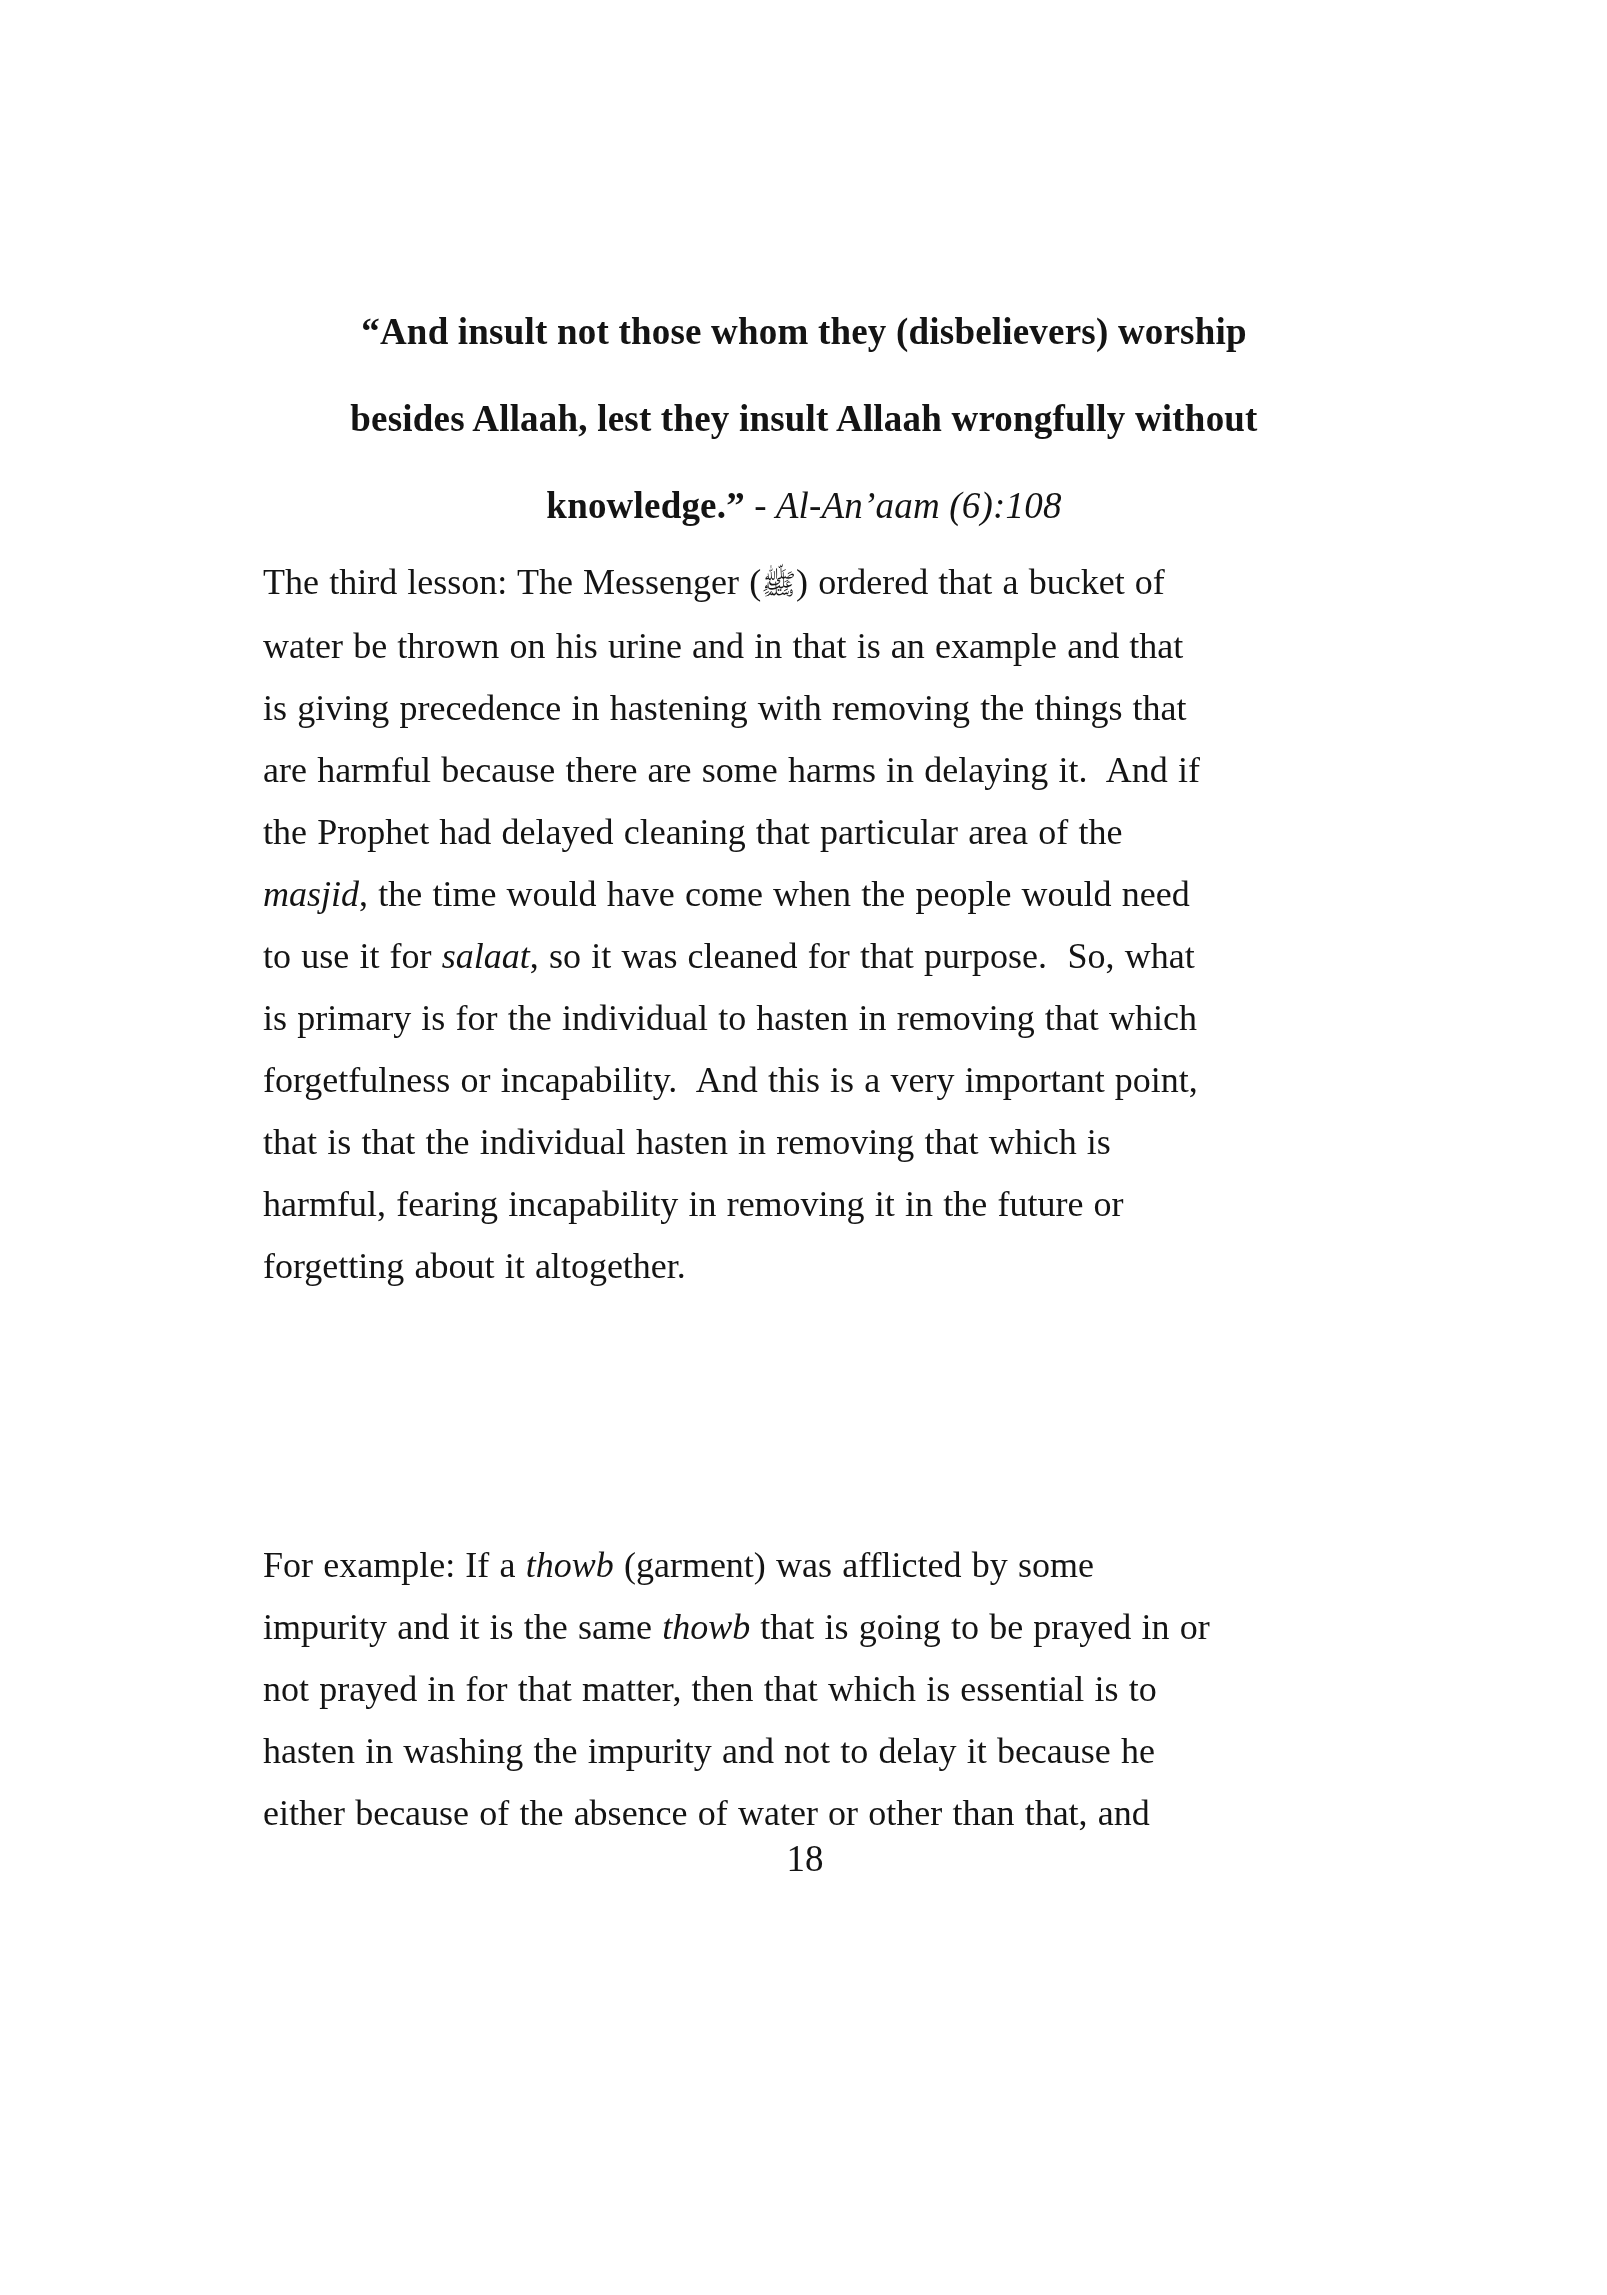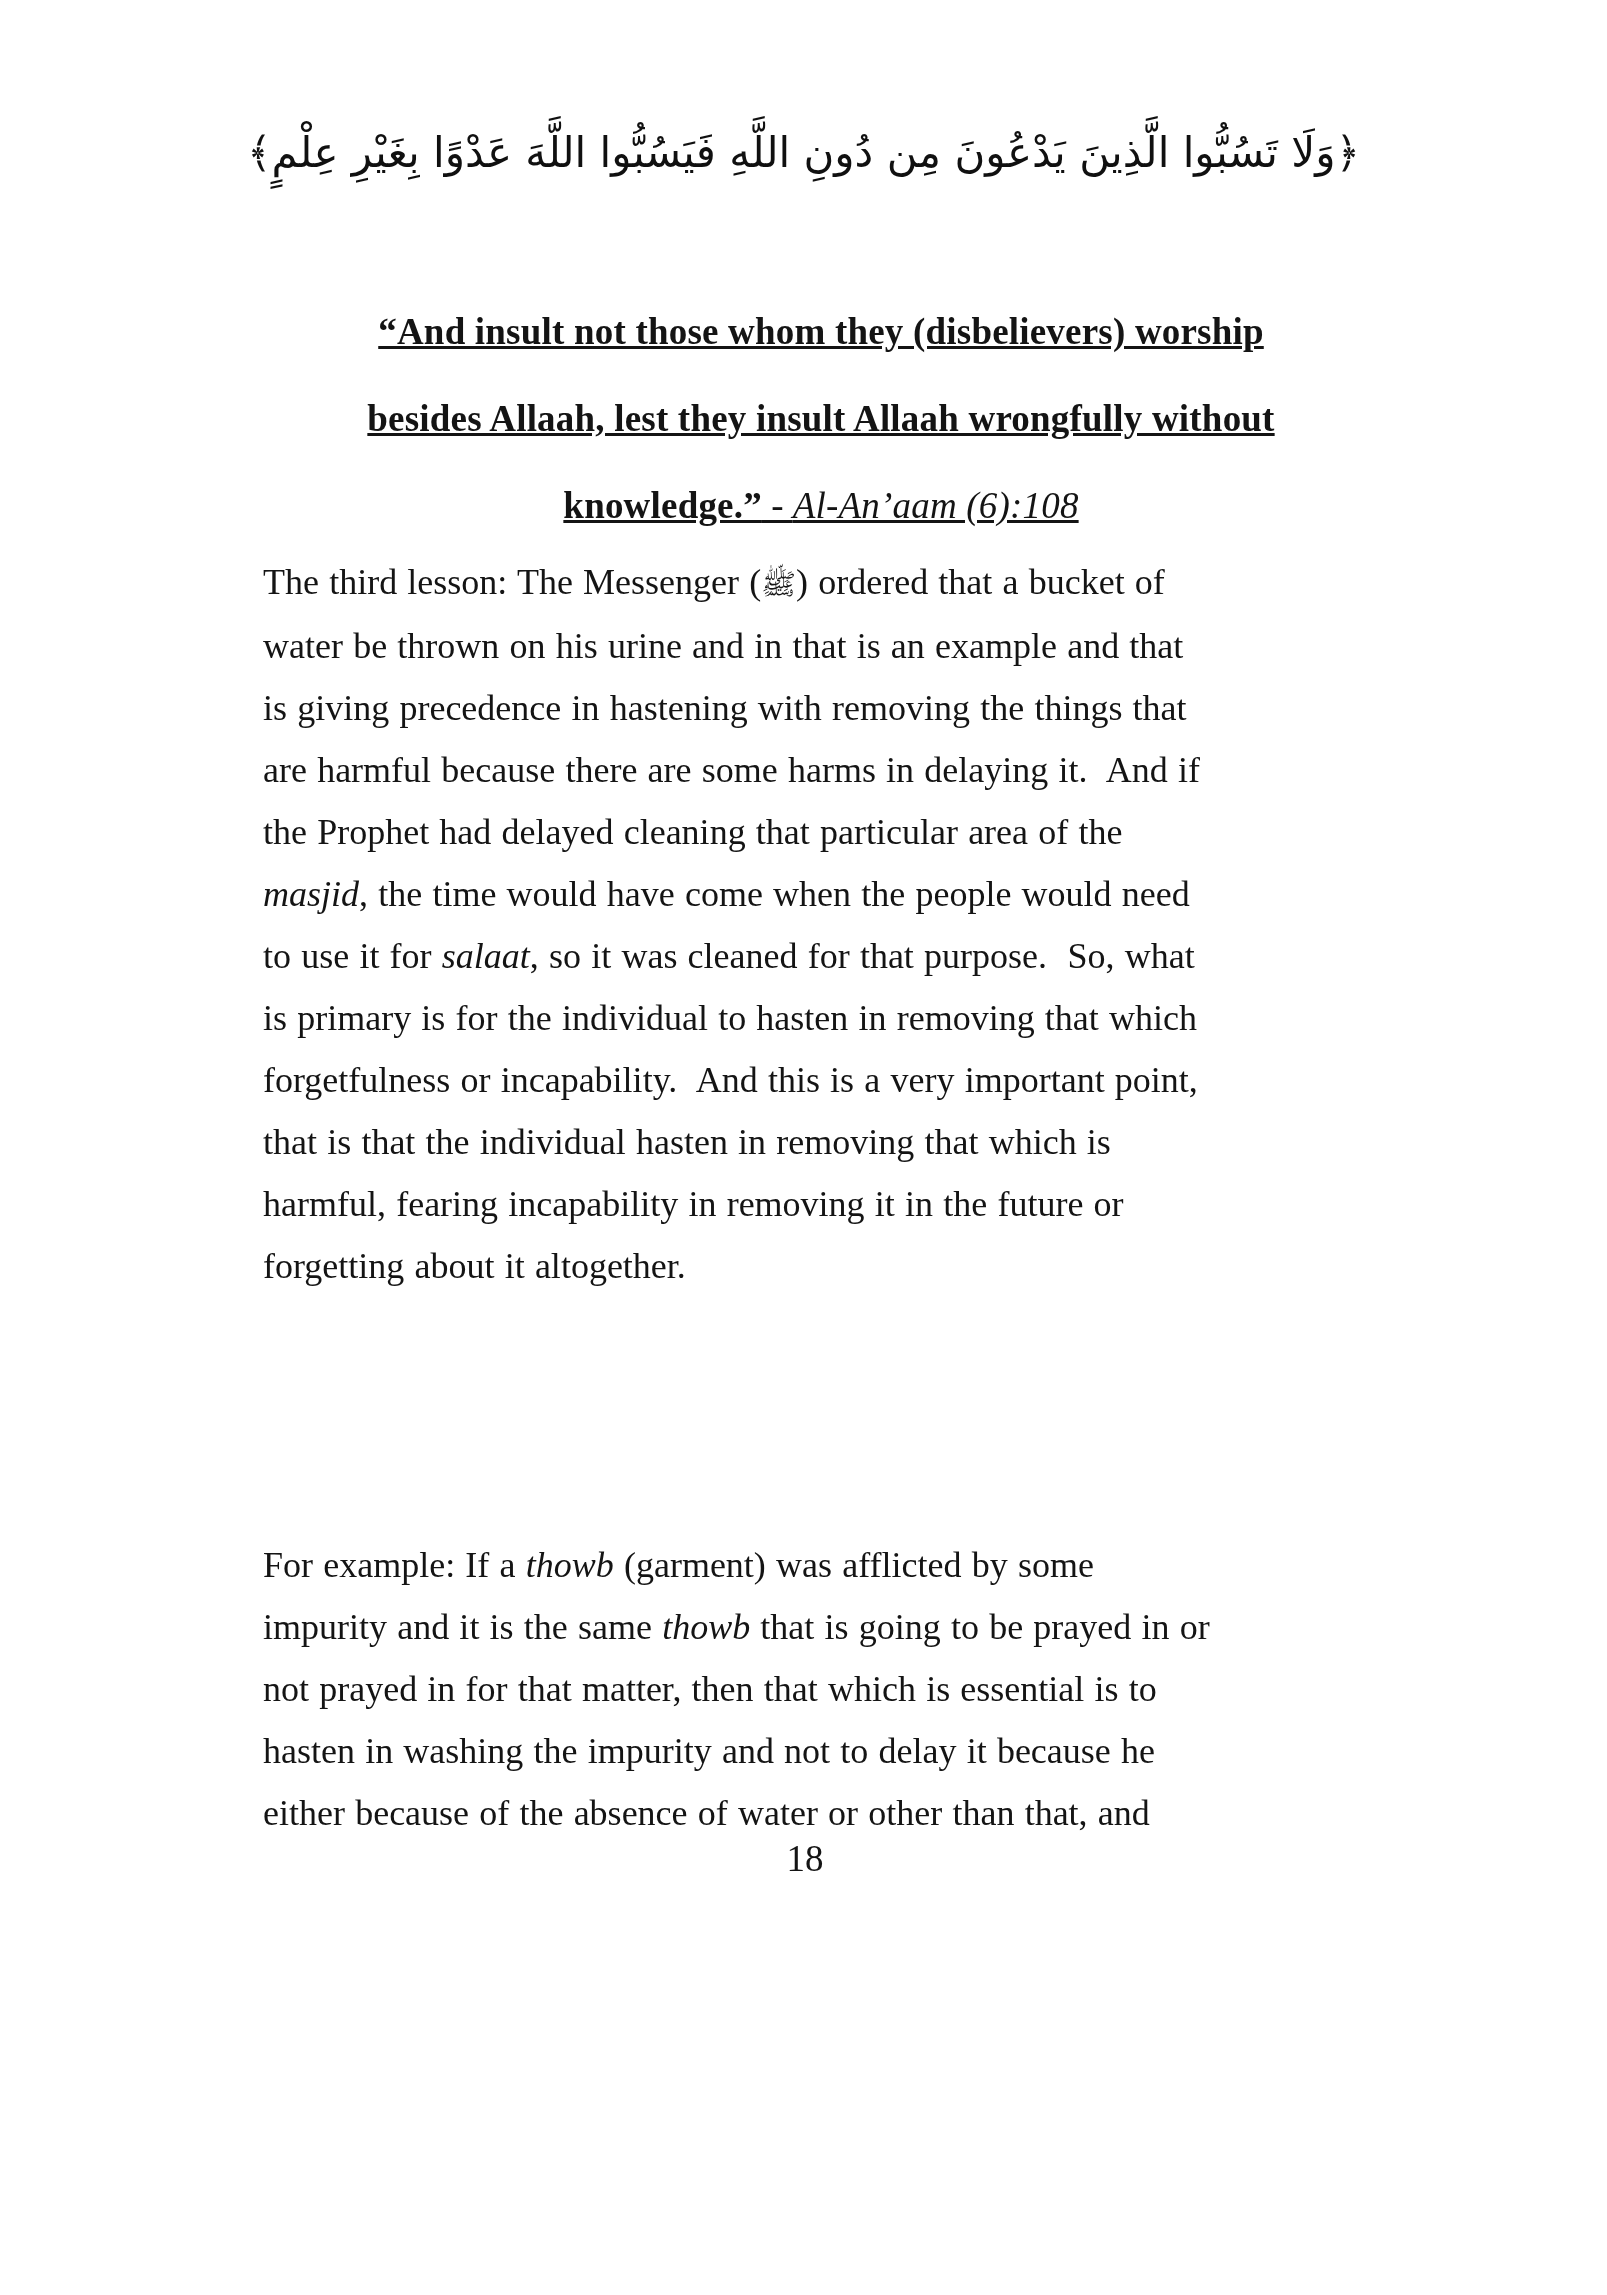--- a/index.html
+++ b/index.html
@@ -26,27 +26,26 @@
     unicode-bidi: isolate;
     font-family: "DejaVu Sans", sans-serif;
     font-size: 42px;
     line-height: 132px;
     white-space: nowrap;
     color: #101010;
   }
   .quote {
     position: absolute;
     top: 288px;
-    left: 279px;
+    left: 262px;
     width: 1084px;
     text-align: center;
     font-size: 37px;
     line-height: 87px;
     letter-spacing: 0.2px;
-    text-decoration: underline;
   }
   .quote .line { white-space: pre; }
   .para {
     position: absolute;
     left: 263px;
     width: 1130px;
     font-size: 36px;
     line-height: 62px;
     word-spacing: 1.2px;
   }
@@ -69,21 +68,20 @@
     text-align: center;
     font-size: 37px;
     line-height: 54px;
   }
 </style>
 </head>
 <body>
 
 <div class="page">
 
-  <div class="arabic-verse">﴿وَلَا تَسُبُّوا الَّذِينَ يَدْعُونَ مِن دُونِ اللَّهِ فَيَسُبُّوا اللَّهَ عَدْوًا بِغَيْرِ عِلْمٍ﴾</div>
 
   <div class="quote">
       <div class="line"><span class="bold">“And insult not those whom they (disbelievers) worship</span></div>
       <div class="line"><span class="bold">besides Allaah, lest they insult Allaah wrongfully without</span></div>
       <div class="line"><span class="bold">knowledge.”</span><span class="italic"> - </span><span class="italic">Al-An’aam (6):108</span></div>
     </div>
 
   <div class="para para-1">
       <div class="line"><span>The third lesson: The Messenger (</span><span class="arabic-inline">ﷺ</span><span>) ordered that a bucket of</span></div>
       <div class="line"><span>water be thrown on his urine and in that is an example and that</span></div>

